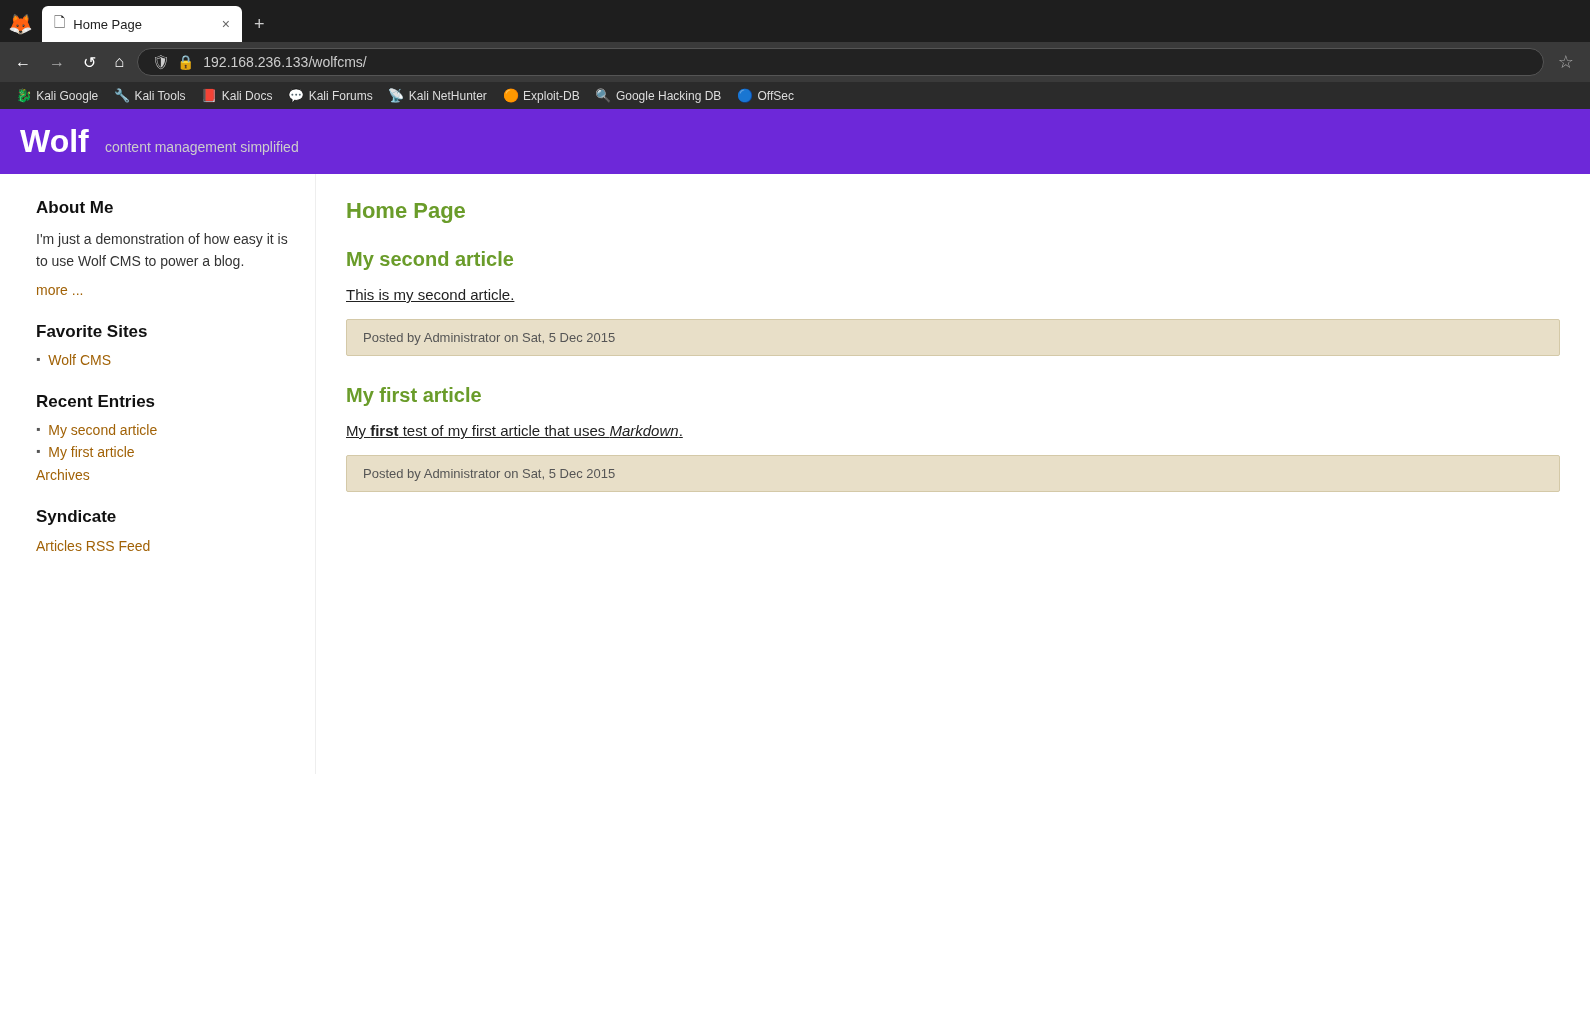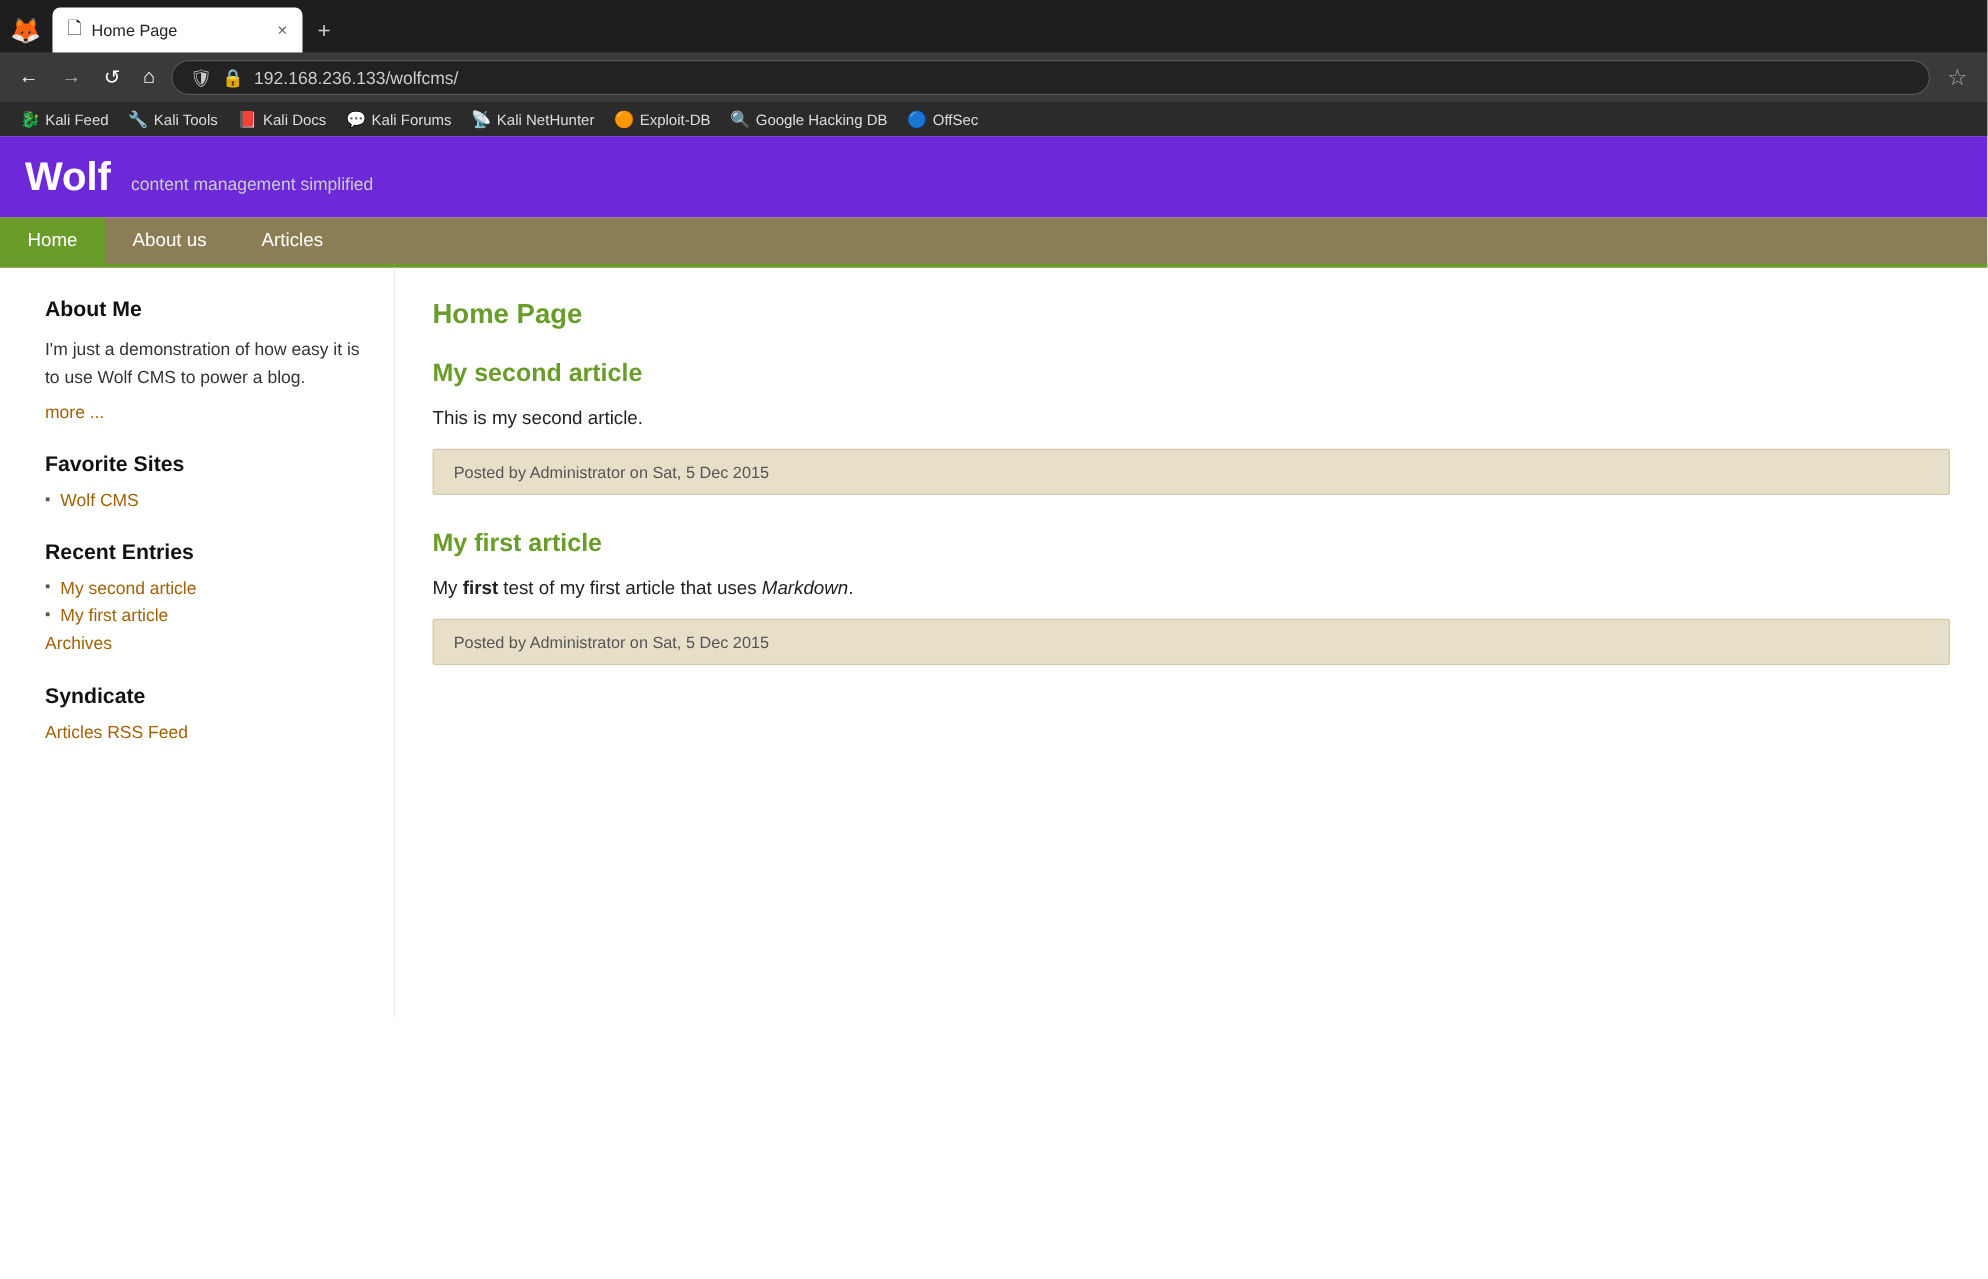--- a/index.html
+++ b/index.html
@@ -187,20 +187,21 @@
       font-size: 20px;
       font-weight: bold;
       margin-bottom: 12px;
       cursor: pointer;
     }
     .article-body {
       font-size: 15px;
       color: #222;
       margin-bottom: 12px;
       line-height: 1.6;
+      text-decoration: underline;
     }
     .article-meta {
       background: #e8dfc8;
       border: 1px solid #d4c9a8;
       padding: 10px 16px;
       font-size: 13px;
       color: #555;
       border-radius: 2px;
     }
   </style>
@@ -228,21 +229,21 @@
       <span>🛡</span>
       <span>🔒</span>
       <span>192.168.236.133/wolfcms/</span>
     </div>
     <span class="browser-star">☆</span>
   </div>
 
   <div class="browser-bookmarks">
     <div class="bookmark-item">
       <span class="bookmark-icon">🐉</span>
-      <span>Kali Feed</span>
+      <span>Kali Google</span>
     </div>
     <div class="bookmark-item">
       <span class="bookmark-icon">🔧</span>
       <span>Kali Tools</span>
     </div>
     <div class="bookmark-item">
       <span class="bookmark-icon">📕</span>
       <span>Kali Docs</span>
     </div>
     <div class="bookmark-item">
@@ -268,25 +269,20 @@
   </div>
 </div>
 
 <div class="site">
 
   <div class="site-header">
     <span class="site-title">Wolf</span>
     <span class="site-tagline">content management simplified</span>
   </div>
 
-  <nav class="site-nav">
-    <a class="nav-item active">Home</a>
-    <a class="nav-item">About us</a>
-    <a class="nav-item">Articles</a>
-  </nav>
 
   <div class="site-body">
 
     <aside class="sidebar">
 
       <div class="sidebar-section">
         <div class="sidebar-section-title">About Me</div>
         <p class="sidebar-text">I'm just a demonstration of how easy it is to use Wolf CMS to power a blog.</p>
         <a class="sidebar-link">more ...</a>
       </div>

